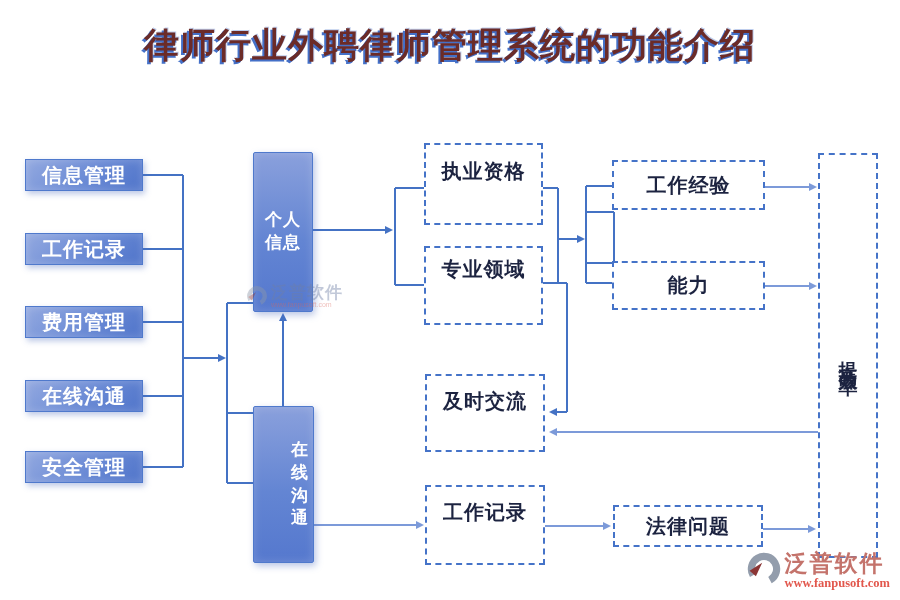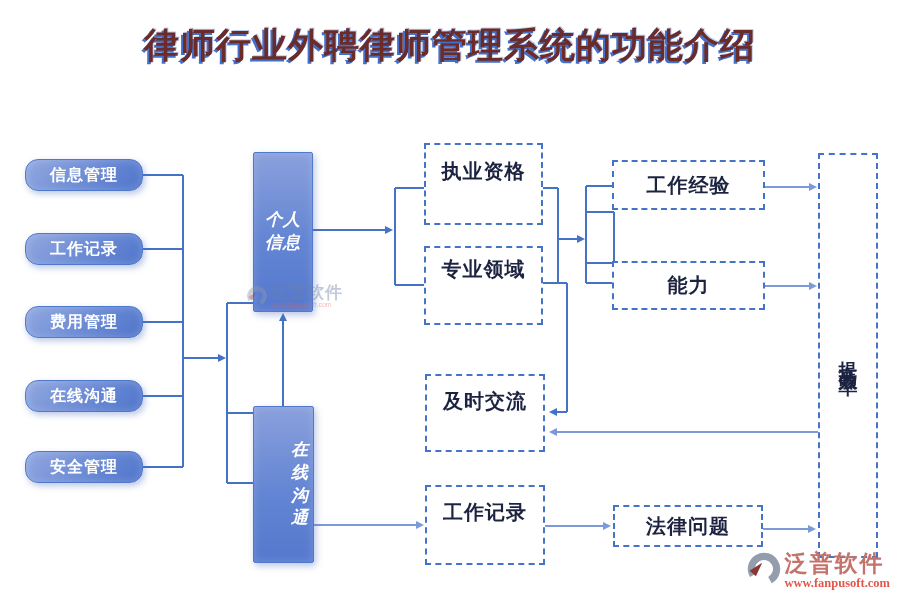--- a/index.html
+++ b/index.html
@@ -7,29 +7,29 @@
          font-family:"Liberation Sans",sans-serif;}
   
   .title{position:absolute;left:0;top:22px;width:100%;text-align:center;
          font-family:"Liberation Serif",serif;font-weight:bold;font-size:35px;
          color:#6B2B28;letter-spacing:1px;
          text-shadow:-2px 2px 0 #4470C8, 1px -1px 0 rgba(68,112,200,.35);}
   
   .bluebox{position:absolute;left:25px;width:118px;height:32px;box-sizing:border-box;
            display:flex;align-items:center;justify-content:center;
            background:linear-gradient(135deg,#93A9E0 0%,#6A8AD5 55%,#4F74CA 100%);
-           border:1px solid #4f79cc;border-radius:13px;color:#fff;font-weight:bold;
-           font-size:16px;letter-spacing:1px;
+           border:1px solid #4f79cc;border-radius:0;color:#fff;font-weight:bold;
+           font-size:20px;letter-spacing:1px;
            box-shadow:2px 3px 6px rgba(80,110,190,.38), inset 0 0 8px rgba(255,255,255,.22);
            font-family:"Liberation Serif",serif;}
   .hub{position:absolute;box-sizing:border-box;display:flex;align-items:center;justify-content:center;
        background:linear-gradient(180deg,#8AA0DC 0%,#6385D3 55%,#5578CE 100%);
        border:1px solid #4f79cc;border-radius:2px;color:#fff;font-weight:bold;font-size:17px;
        box-shadow:2px 3px 7px rgba(80,110,190,.40), inset 0 0 10px rgba(255,255,255,.18);
-       font-family:"Liberation Serif",serif;font-style:italic;}
+       font-family:"Liberation Serif",serif;}
   .hub .wrap2{width:38px;line-height:1.35;word-break:break-all;text-align:center;letter-spacing:1px;}
   
   .dashed{position:absolute;box-sizing:border-box;border:2px dashed #4573C8;background:#fff;
           display:flex;justify-content:center;align-items:center;
           font-family:"Liberation Serif",serif;font-weight:bold;font-size:20px;
           color:#1c2340;letter-spacing:1px;}
   .top-align{align-items:flex-start;}
   .vertical-label{writing-mode:vertical-rl;text-orientation:upright;letter-spacing:5px;font-size:19px;}
   
   #wires{position:absolute;left:0;top:0;z-index:0;}

